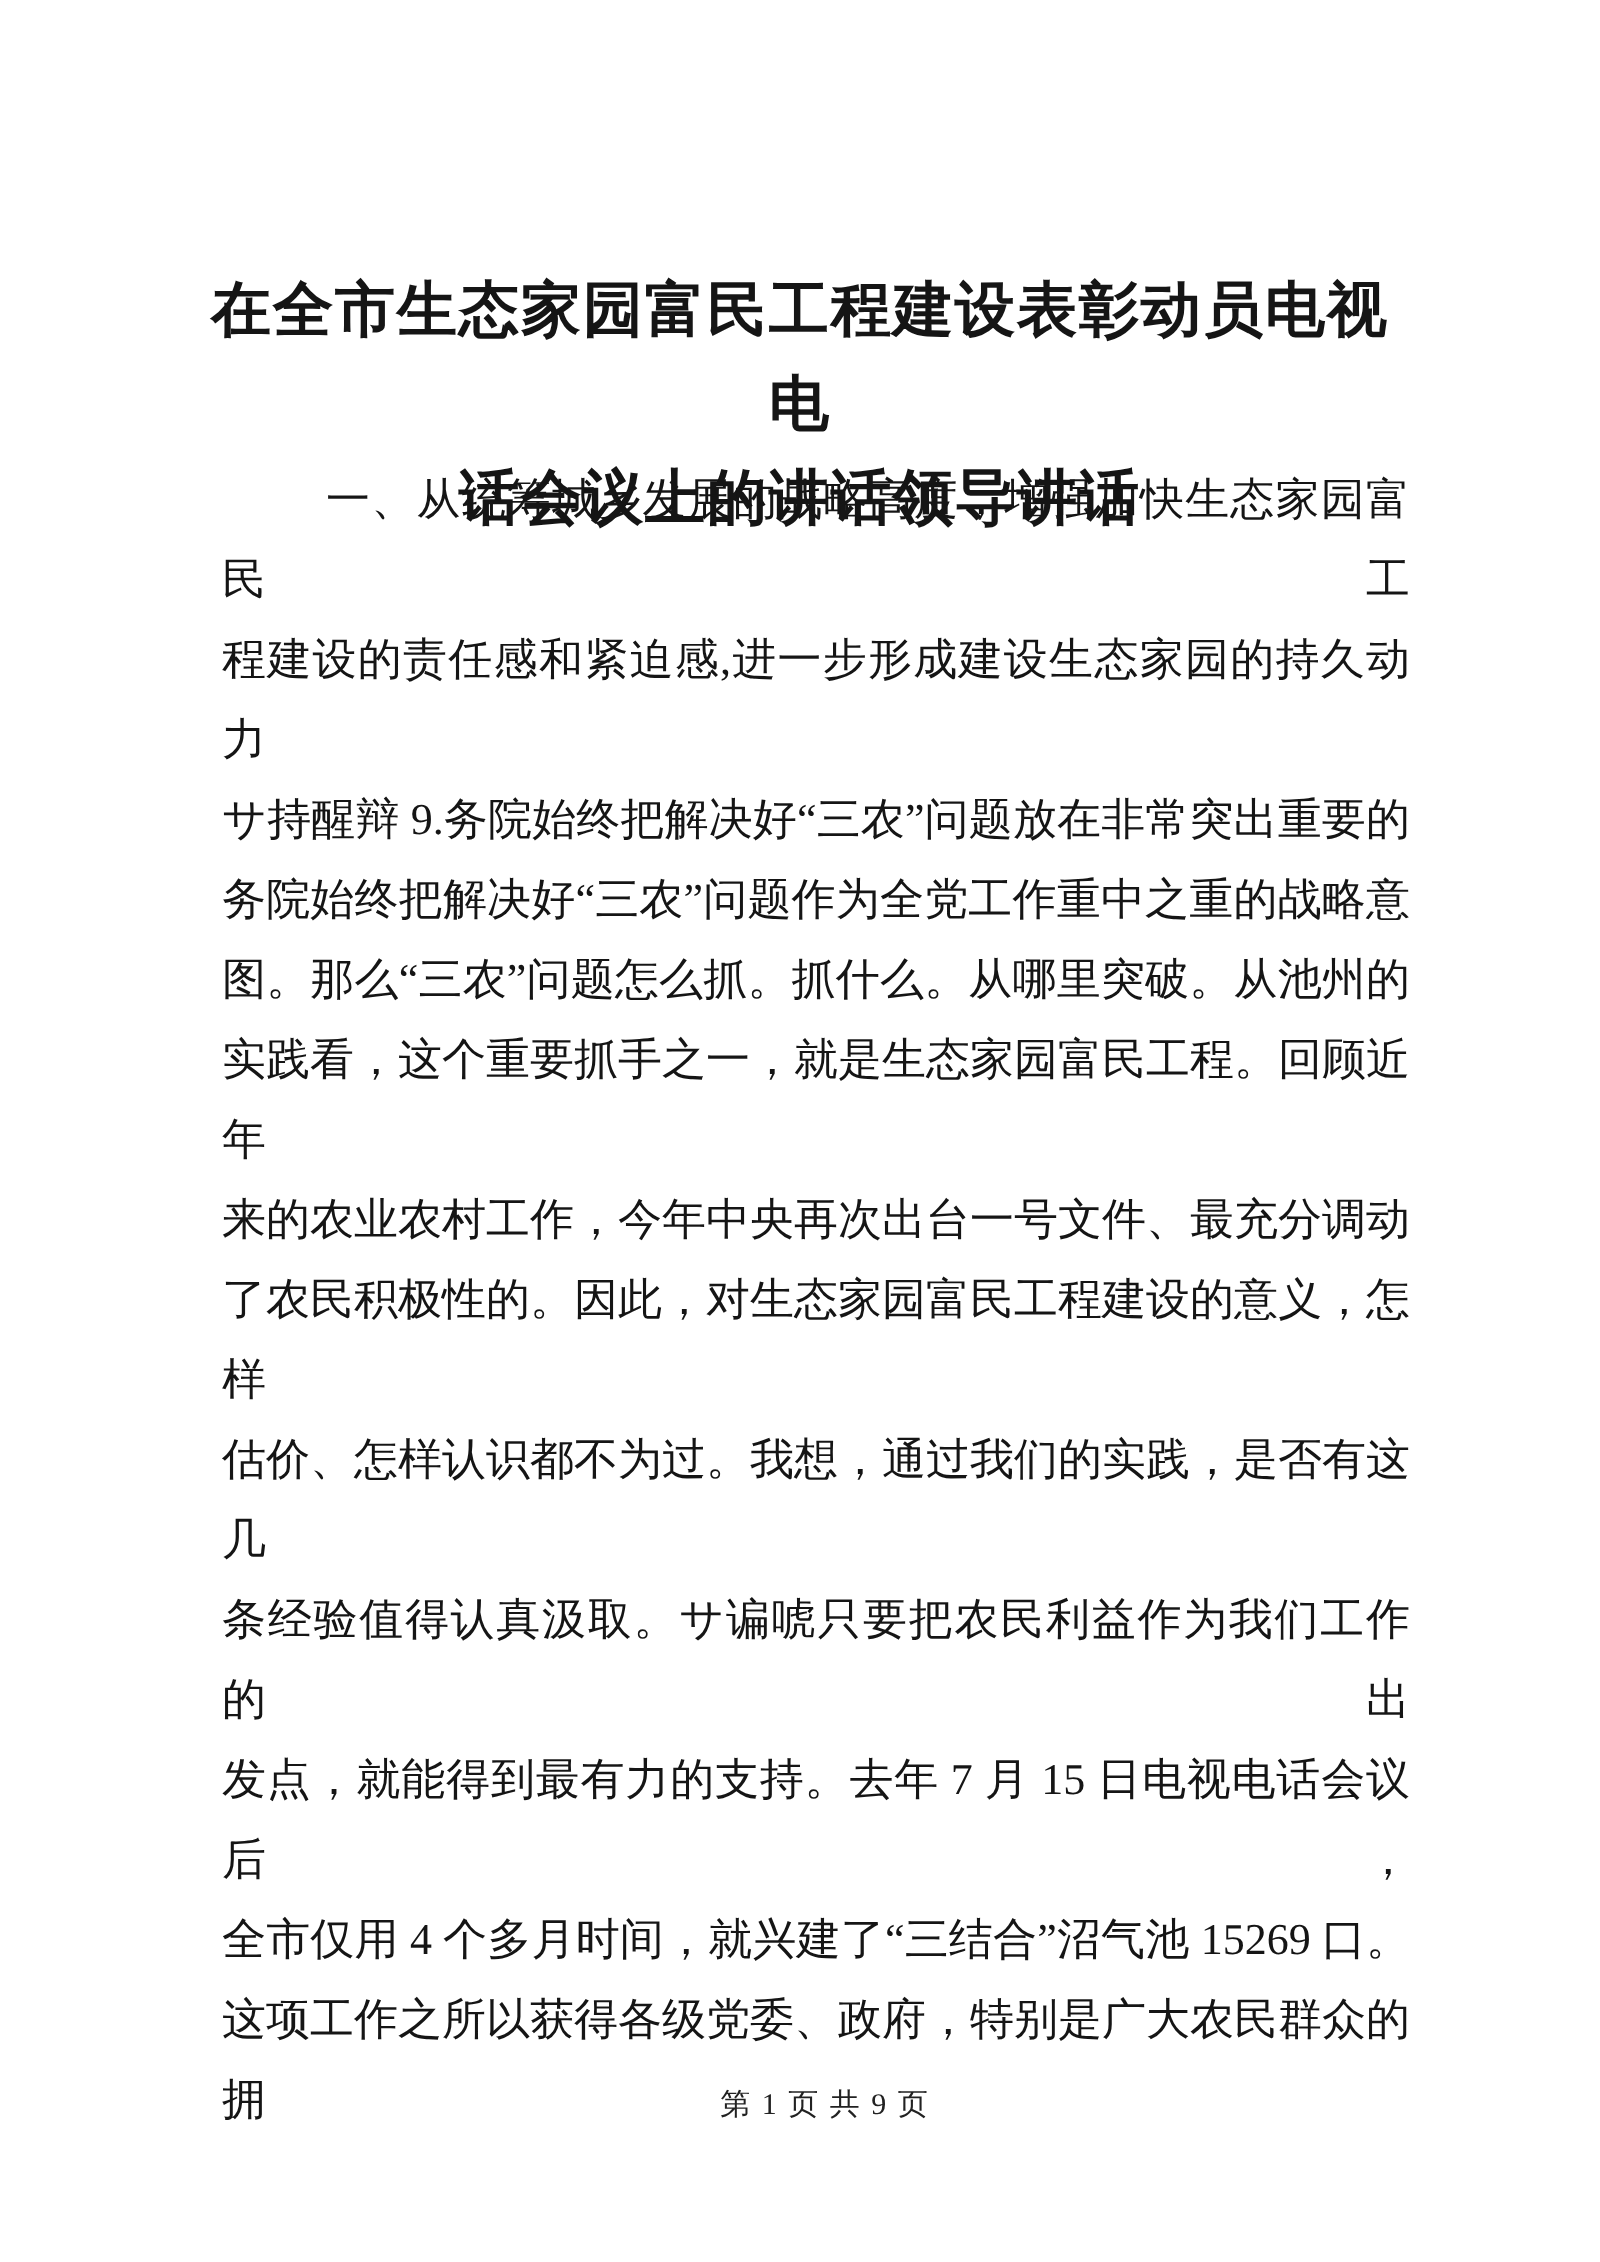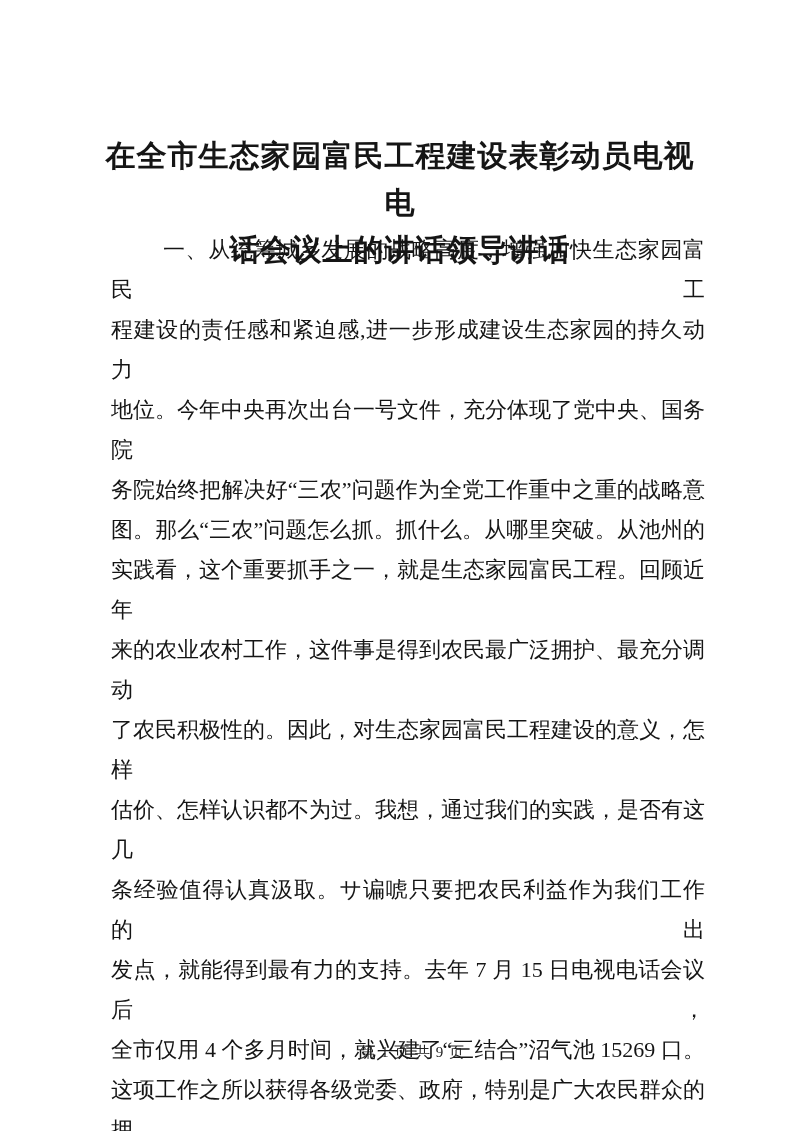--- a/index.html
+++ b/index.html
@@ -63,25 +63,25 @@
 <div class="page">
 
   <h1 class="title">
     <span class="title-line">在全市生态家园富民工程建设表彰动员电视电</span>
     <span class="title-line">话会议上的讲话领导讲话</span>
   </h1>
 
   <div class="body-text" id="body-text">
       <div class="body-line indent">一、从统筹城乡发展的战略高度，增强加快生态家园富民工</div>
       <div class="body-line">程建设的责任感和紧迫感,进一步形成建设生态家园的持久动力</div>
-      <div class="body-line">地位。今年中央再次出台一号文件，充分体现了党中央、国务院</div>
+      <div class="body-line">サ持醒辩 9.务院始终把解决好“三农”问题放在非常突出重要的</div>
       <div class="body-line">务院始终把解决好“三农”问题作为全党工作重中之重的战略意</div>
       <div class="body-line">图。那么“三农”问题怎么抓。抓什么。从哪里突破。从池州的</div>
       <div class="body-line">实践看，这个重要抓手之一，就是生态家园富民工程。回顾近年</div>
-      <div class="body-line">来的农业农村工作，这件事是得到农民最广泛拥护、最充分调动</div>
+      <div class="body-line">来的农业农村工作，今年中央再次出台一号文件、最充分调动</div>
       <div class="body-line">了农民积极性的。因此，对生态家园富民工程建设的意义，怎样</div>
       <div class="body-line">估价、怎样认识都不为过。我想，通过我们的实践，是否有这几</div>
       <div class="body-line">条经验值得认真汲取。サ谝唬只要把农民利益作为我们工作的出</div>
       <div class="body-line">发点，就能得到最有力的支持。去年 7 月 15 日电视电话会议后，</div>
       <div class="body-line">全市仅用 4 个多月时间，就兴建了“三结合”沼气池 15269 口。</div>
       <div class="body-line">这项工作之所以获得各级党委、政府，特别是广大农民群众的拥</div>
     </div>
 
   <div class="footer">
     <span>第 1 页 共 9 页</span>

